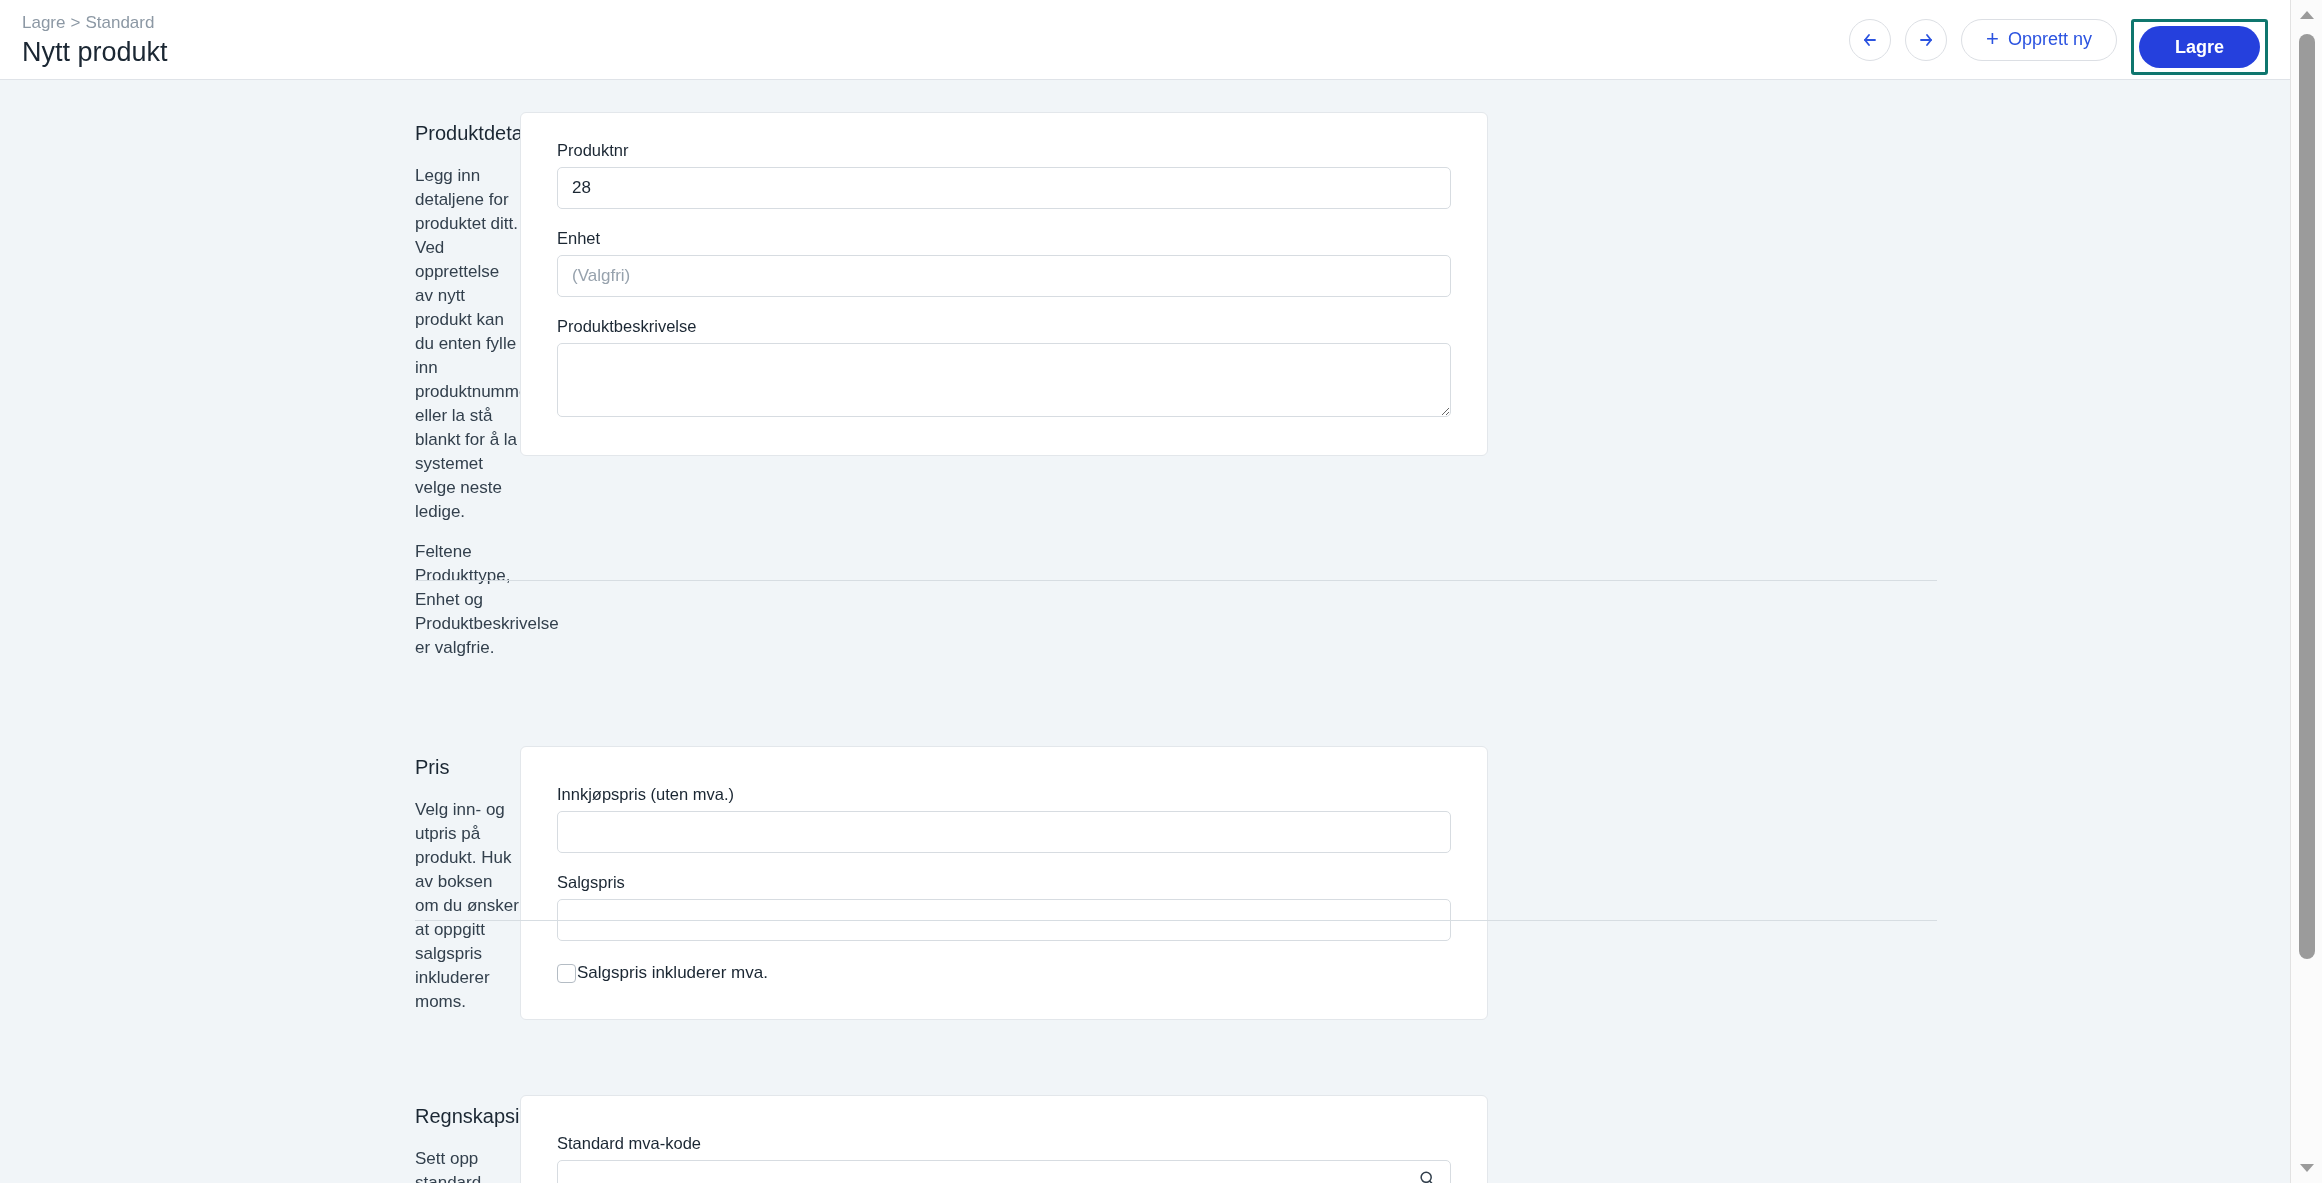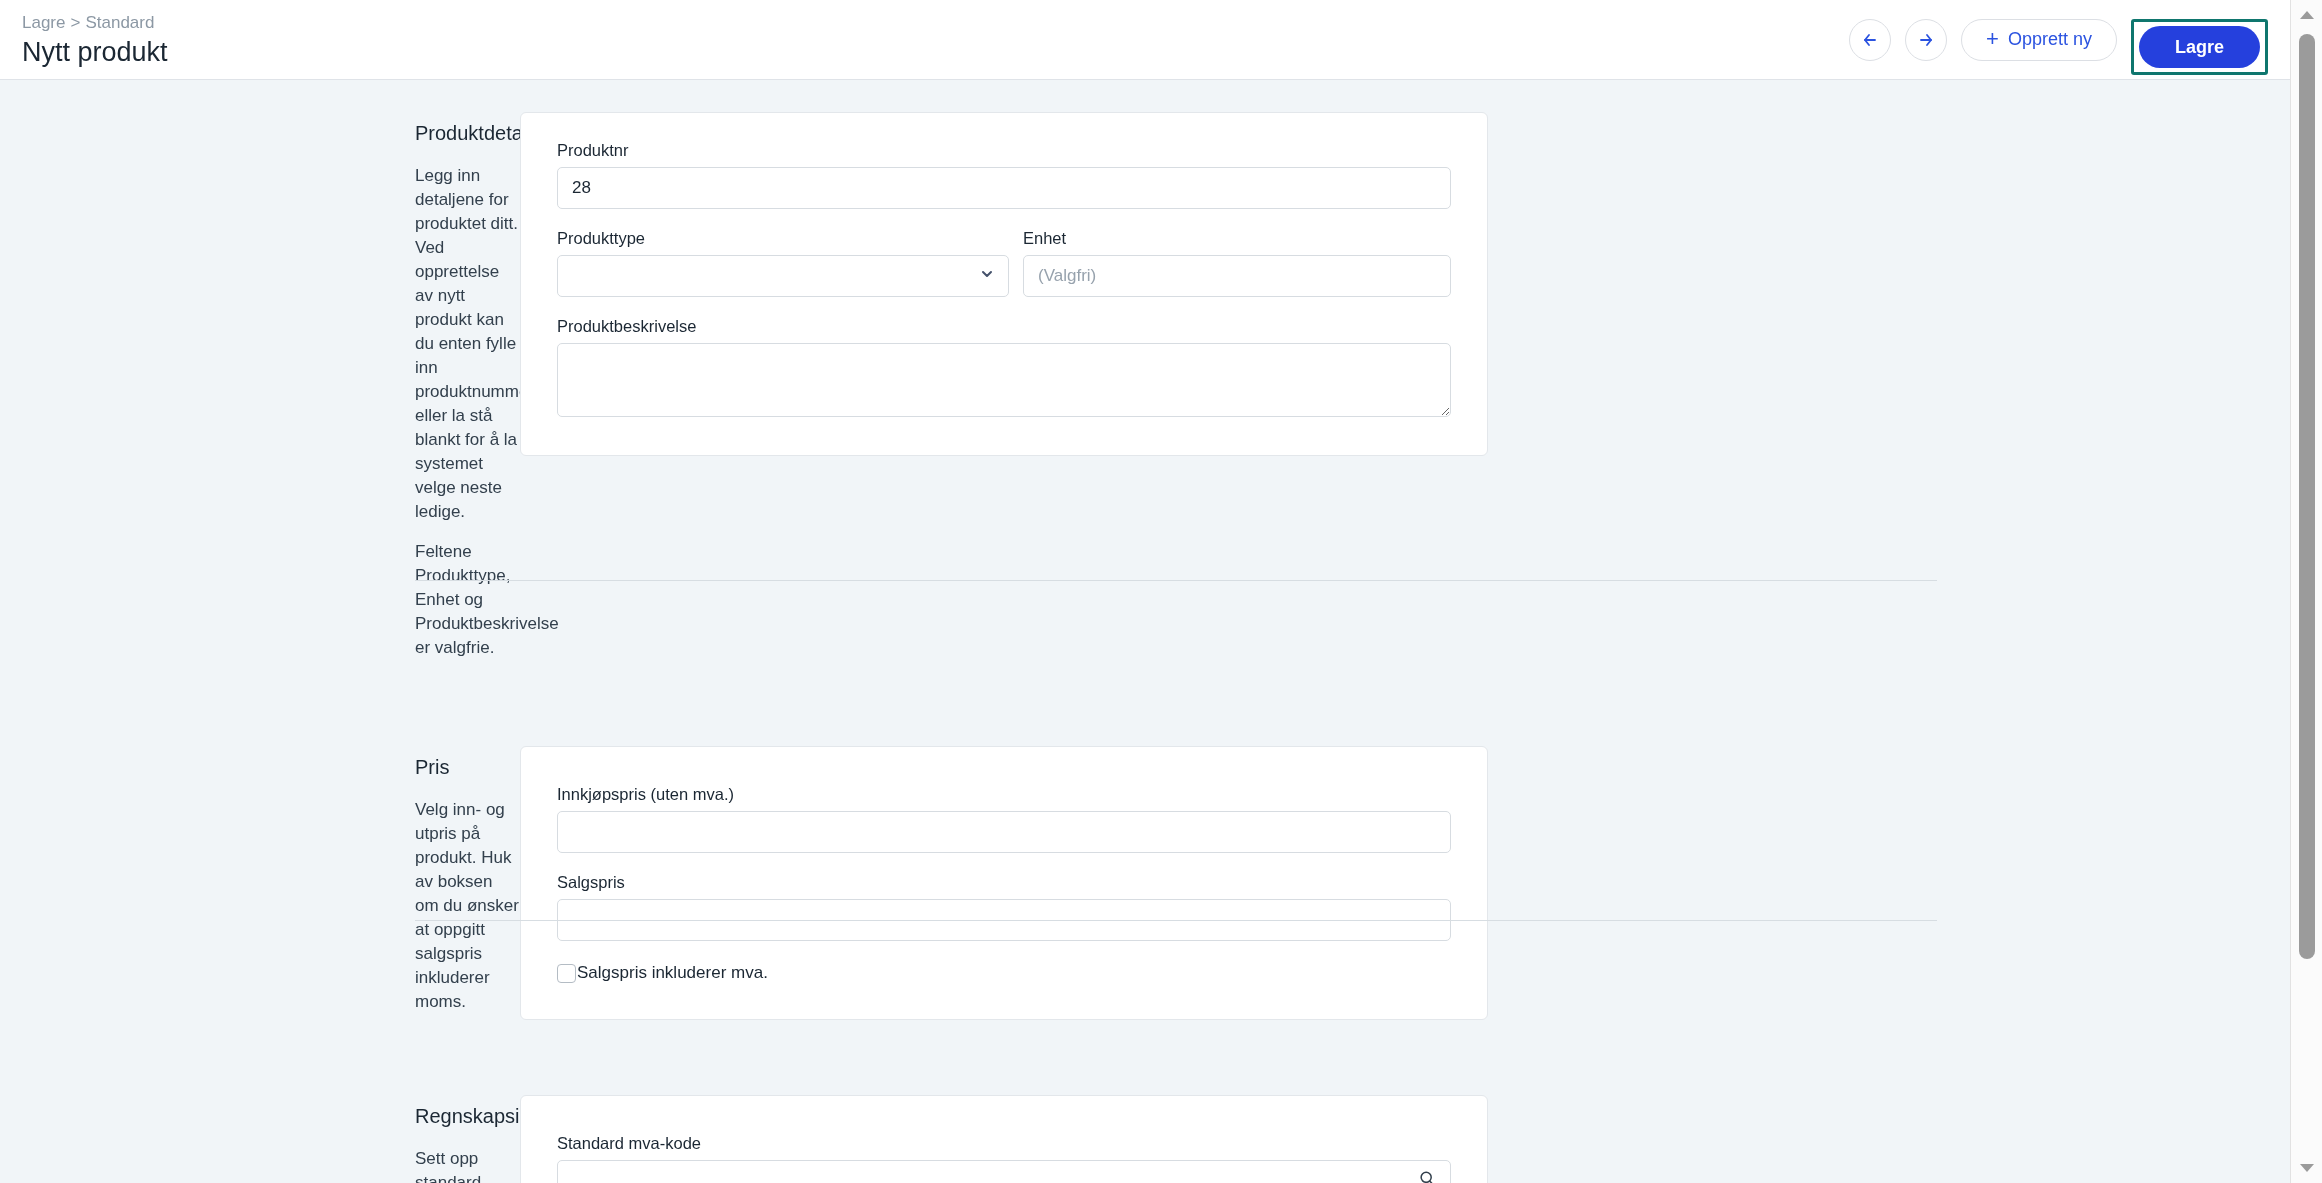--- a/index.html
+++ b/index.html
@@ -209,31 +209,20 @@
       </div>
       <div class="card">
 
 
         <div class="field">
           <label class="flabel">Produktnr</label>
           <input class="finput" value="28" style="">
         </div>
 
         <div class="row2 field">
-          <div class="col-a">
-            <label class="flabel">Produkttype</label>
-            <div class="select-wrap">
-              <select class="fselect"><option></option></select>
-              <span class="chev">
-                <svg width="16" height="16" viewBox="0 0 16 16" fill="none" stroke="#44516b" stroke-width="2" stroke-linecap="round" stroke-linejoin="round">
-                    <path d="M4 6l4 4 4-4"></path>
-                  </svg>
-              </span>
-            </div>
-          </div>
           <div class="col-b">
             <label class="flabel">Enhet</label>
             <input class="finput" placeholder="(Valgfri)" style="">
           </div>
         </div>
 
         <div class="field" style="margin-bottom:0;">
           <label class="flabel">Produktbeskrivelse</label>
           <textarea class="ftextarea" style=""></textarea>
         </div>

